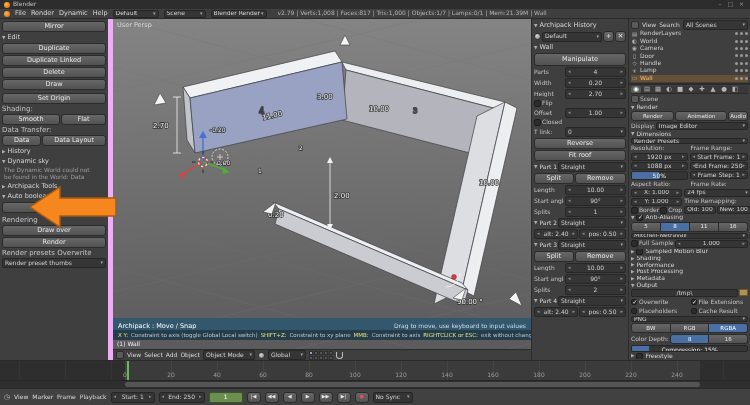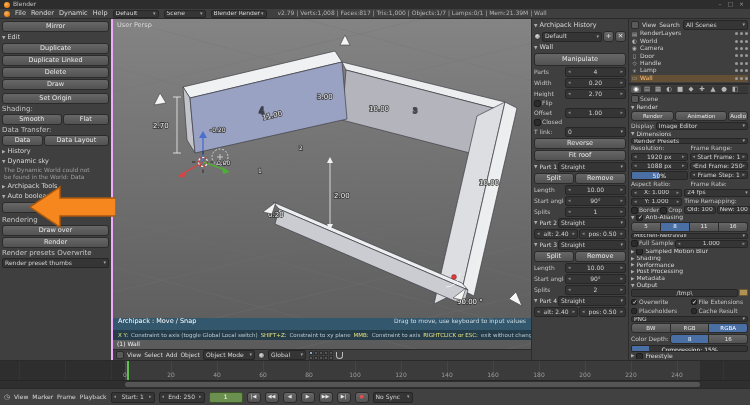--- a/index.html
+++ b/index.html
@@ -40,34 +40,34 @@
   .logo{width:6px;height:6px;border-radius:50%;background:radial-gradient(circle at 35% 35%,#ffb25e,#e87d0d 70%);flex:none}
   .wctl{margin-left:auto;color:#9a9a9a;letter-spacing:2px}
   .topbar{height:10px;background:#3f3f3f;border-bottom:1px solid #2a2a2a;display:flex;align-items:center;gap:5px;padding:0 4px}
   .menu{color:#d9d9d9;font-size:6.5px}
   .topbar .fld{height:8px}
   .stats{color:#b4b4b4;font-size:6px;margin-left:6px;white-space:nowrap;overflow:hidden}
 
   .main{display:flex;height:341px}
 
   
-  .tools{width:113px;background:#3f3f3f;border-right:2px solid #f0abfc;padding:2px;display:flex;flex-direction:column;gap:1px}
+  .tools{width:113px;background:#3f3f3f;border-right:5px solid #f0abfc;padding:2px;display:flex;flex-direction:column;gap:1px}
   .warn{color:#9d9d9d;font-size:5.8px;line-height:1.2;padding:0 2px}
   .mt{margin-top:2px}
   .translate{margin-top:auto;display:flex;flex-direction:column;gap:1px}
 
   
   .vp{flex:1;position:relative;overflow:hidden}
   .scene{position:absolute;left:0;top:0;width:418px;height:330px}
   .scene text{font-family:"DejaVu Sans",sans-serif;paint-order:stroke;stroke:rgba(45,45,45,.85);stroke-width:1.6px}
   .t7{font-size:7px;fill:#f3f3f3}.t6{font-size:6px;fill:#ececec}
   .fl4{font-size:8px;fill:#3e4154;stroke:none}.fl3{font-size:7px;fill:#55555e;stroke:none}
   .vplabel{position:absolute;left:4px;top:3px;color:#dcdcdc;font-size:6.5px}
   .vobj{position:absolute;left:4px;bottom:12px;color:#f0f0f0;font-size:6px}
-  .vbar1{position:absolute;left:0;right:0;bottom:30px;height:12px;background:#33586e;display:flex;align-items:flex-start;gap:4px;padding:0 5px}
+  .vbar1{position:absolute;left:0;right:0;bottom:30px;height:12px;background:#33586e;display:flex;align-items:flex-end;gap:4px;padding:0 5px}
   .vbar1 .t{color:#fff;font-size:6.5px;white-space:nowrap}
   .vbar1 .h{margin-left:auto;color:#cfdce4;font-size:6px;white-space:nowrap;overflow:hidden}
   .vbar2{position:absolute;left:0;right:0;bottom:20px;height:10px;background:#253d4a;display:flex;align-items:center;gap:3px;padding:0 5px;white-space:nowrap;overflow:hidden}
   .vbar2 .k{color:#e8e380;font-size:5.5px}.vbar2 .d{color:#b9c6ce;font-size:5.5px}
   .vhdr{position:absolute;left:0;right:0;bottom:0;height:11px;background:#3f3f3f;border-top:1px solid #2a2a2a;
         display:flex;align-items:center;gap:3px;padding:0 3px}
   .vhdr .menu{font-size:6px}
   .edicon{width:8px;height:8px;background:#5a5a5a;border:1px solid #2b2b2b;border-radius:2px;flex:none}
   .sphere{width:7px;height:7px;border-radius:50%;background:radial-gradient(circle at 35% 30%,#ddd,#777);border:1px solid #333;flex:none}
   .layers{display:grid;grid-template-columns:repeat(5,4px);grid-auto-rows:4px;gap:1px}

